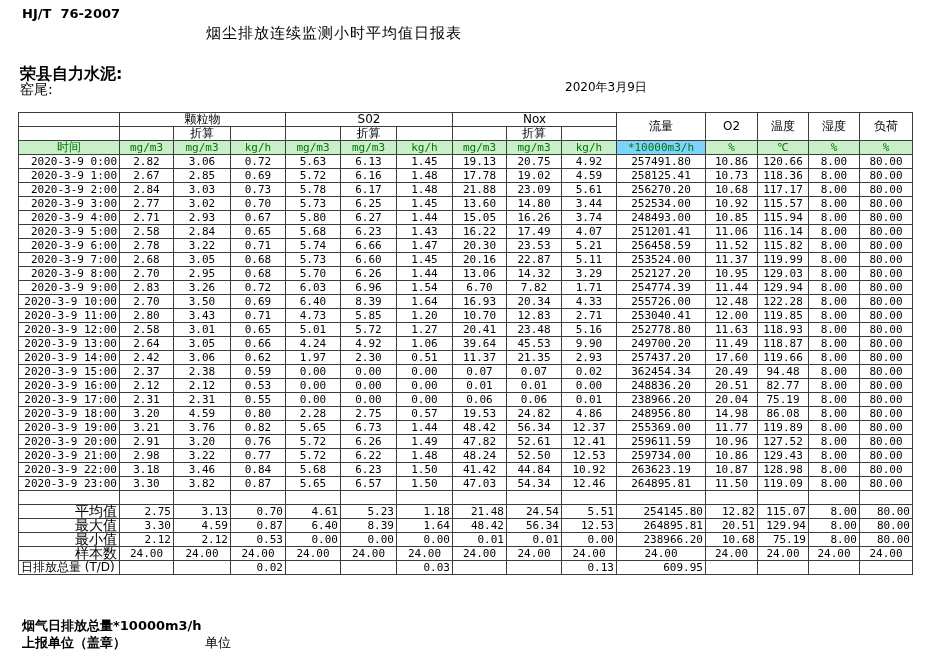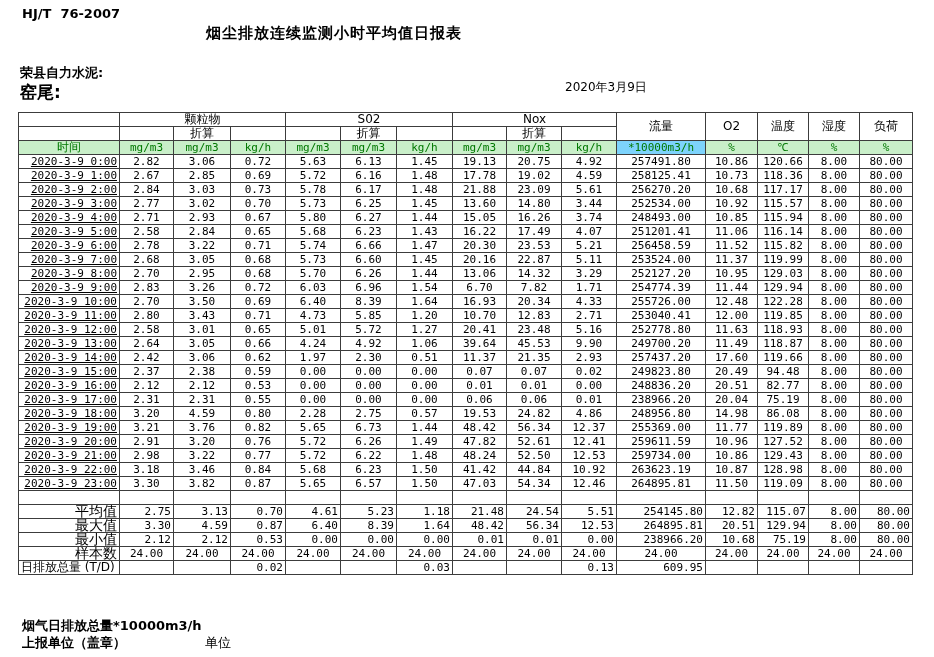--- a/index.html
+++ b/index.html
@@ -3,34 +3,34 @@
 <meta charset="utf-8">
 <style>
   html,body{margin:0;padding:0;}
   body{
     width:934px;height:657px;position:relative;background:#ffffff;
     font-family:"DejaVu Sans","Liberation Sans",sans-serif;
     color:#000;overflow:hidden;
   }
   .abs{position:absolute;white-space:pre;}
   #standard-code{left:22px;top:6px;font-size:13px;font-weight:bold;text-align:right;}
-  #page-title{left:206px;top:24px;font-size:15px;font-weight:bold;letter-spacing:1px;}
-  #company-name{left:20px;top:64px;font-size:13px;font-weight:bold;}
-  #kiln-label{left:20px;top:81px;font-size:17px;font-weight:bold;}
+  #page-title{left:206px;top:24px;font-size:15px;font-weight:normal;letter-spacing:1px;}
+  #company-name{left:20px;top:64px;font-size:16px;font-weight:bold;}
+  #kiln-label{left:20px;top:81px;font-size:14px;font-weight:normal;}
   #report-date{left:565px;top:79px;font-size:12px;}
   #table-wrap{position:absolute;left:18px;top:112px;}
   table{border-collapse:collapse;table-layout:fixed;}
   td{
     border:1px solid #3c3c3c;height:13px;padding:0 2px;
     font-size:11px;line-height:13px;overflow:hidden;white-space:nowrap;
     text-align:center;font-family:"DejaVu Sans Mono","Liberation Mono",monospace;
   }
   td.cjk{font-family:"DejaVu Sans","Liberation Sans",sans-serif;font-size:12px;}
   tr.green-row td{font-weight:normal;}
-  td.time{text-align:right;text-decoration:underline;}
+  td.time{text-align:right;}
   td.stat-label{text-align:right;font-family:"DejaVu Sans","Liberation Sans",sans-serif;font-size:14px;margin-top:20px;}
   td.total-label{text-align:left;font-family:"DejaVu Sans","Liberation Sans",sans-serif;font-size:12px;}
   td.rnum{text-align:right;}
   #footer-line1{left:22px;top:617px;font-size:13px;font-weight:bold;}
   #footer-line2{left:22px;top:634px;font-size:13px;font-weight:bold;}
   #footer-unit{left:205px;top:634px;font-size:13px;font-weight:normal;}
 </style>
 </head>
 <body>
 
@@ -361,21 +361,21 @@
           <td class="time">2020-3-9 15:00</td>
           <td>2.37</td>
           <td>2.38</td>
           <td>0.59</td>
           <td>0.00</td>
           <td>0.00</td>
           <td>0.00</td>
           <td>0.07</td>
           <td>0.07</td>
           <td>0.02</td>
-          <td>249823.80</td>
+          <td>362454.34</td>
           <td>20.49</td>
           <td>94.48</td>
           <td>8.00</td>
           <td>80.00</td>
         </tr>
         <tr>
           <td class="time">2020-3-9 16:00</td>
           <td>2.12</td>
           <td>2.12</td>
           <td>0.53</td>

